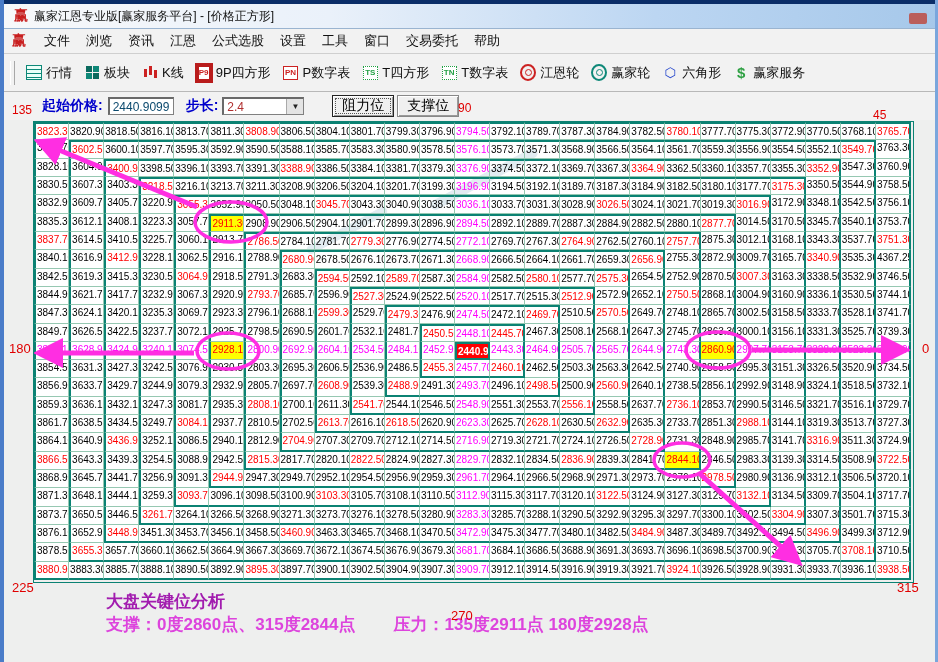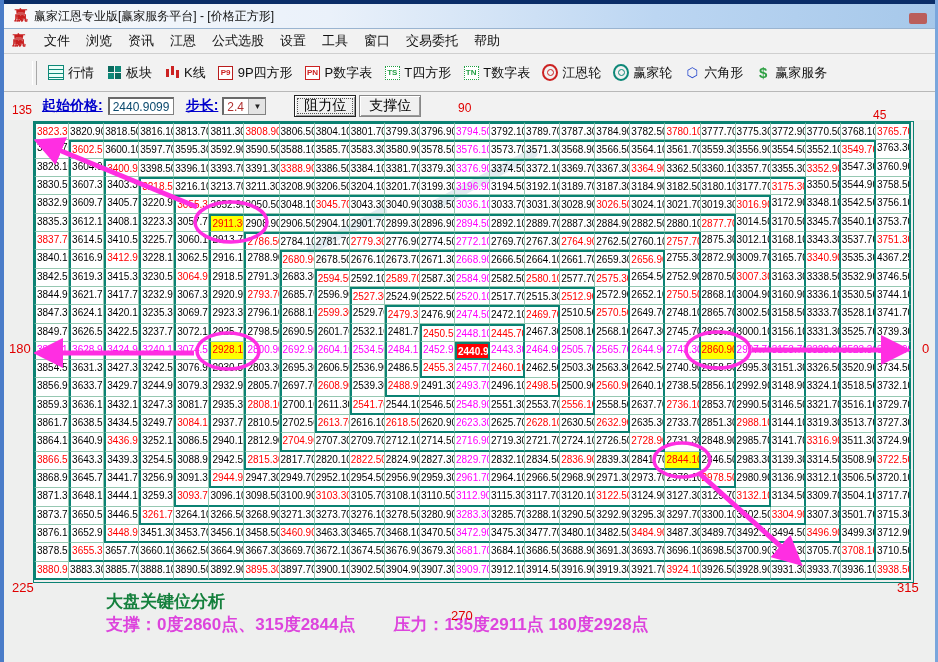--- a/index.html
+++ b/index.html
@@ -8,48 +8,48 @@
   #topstrip{height:4px;background:#0a2d68;}
   #titlebar{height:24px;display:flex;align-items:center;position:relative;
     background:linear-gradient(to right,#f7f8fa 0%,#eaf1fa 35%,#bcd6f2 70%,#a6c8ea 100%);
     border-bottom:1px solid #9ab4d0;}
   #titlebar .logo{color:#c81e1e;font-weight:bold;font-size:14px;margin:0 6px 0 10px;}
   #titlebar .title{font-size:12px;color:#111;}
   #close-blob{position:absolute;right:8px;top:9px;width:18px;height:11px;background:#c0392b;border-radius:2px;opacity:.75;}
   #menubar{height:24px;display:flex;align-items:center;background:#f2f2f2;border-bottom:1px solid #cfcfcf;padding-left:8px;}
   #menubar .logo{color:#c81e1e;font-weight:bold;font-size:14px;margin-right:10px;}
   .menu-item{font-size:13px;color:#111;padding:3px 8px;cursor:default;}
-  #toolbar{height:37px;display:flex;align-items:center;background:#f2f2f2;border-bottom:1px solid #b8b8b8;padding-left:23px;}
+  #toolbar{height:37px;display:flex;align-items:center;background:#f2f2f2;border-bottom:1px solid #b8b8b8;padding-left:1px;}
   .tb-sep{width:3px;height:24px;border-left:1px solid #fff;border-right:1px solid #a8a8a8;margin:0 5px;}
   .tb-item{display:flex;align-items:center;font-size:13px;color:#111;padding:3px 6px;cursor:default;}
   .tb-item .ic{margin-right:4px;display:inline-flex;align-items:center;justify-content:center;width:16px;height:15px;}
   .boxic{width:13px;height:12px;font-size:8px;line-height:12px;text-align:center;font-weight:bold;background:#fff;}
   .boxic.red{border:1px solid #cc2222;color:#cc2222;}
-  .boxic.mag{border:1px solid #b91c1c;color:#cc2222;}
+  .boxic.mag{border:4px solid #b91c1c;color:#cc2222;}
   .boxic.grn{border:1px dotted #22a044;color:#22a044;}
   .wheel{width:13px;height:13px;border:2px solid #cc2222;border-radius:50%;display:flex;align-items:center;justify-content:center;}
   .wheel .in{width:5px;height:5px;border:1px solid #cc2222;border-radius:50%;}
   .wheel.teal{border-color:#0e8878;} .wheel.teal .in{border-color:#0e8878;}
   .hex{color:#2244cc;font-size:13px;font-weight:bold;}
   .dollar{color:#2ea043;font-size:15px;font-weight:bold;}
   .gridic{width:14px;height:13px;border:1px solid #0e8878;
     background:linear-gradient(#0e8878 1px,transparent 1px) 0 3px/14px 4px,#eafff8;}
   .blocksic{width:13px;height:13px;background:
     linear-gradient(45deg,#0a6a5e 0 100%) 0 0/6px 6px no-repeat,
     linear-gradient(45deg,#0e8878 0 100%) 7px 0/6px 6px no-repeat,
     linear-gradient(45deg,#0e8878 0 100%) 0 7px/6px 6px no-repeat,
     linear-gradient(45deg,#0a6a5e 0 100%) 7px 7px/6px 6px no-repeat;}
   .klineic{width:14px;height:13px;position:relative;}
   .klineic i{position:absolute;width:3px;background:#cc2222;}
   #controls{height:28px;position:relative;background:#f2f2f2;display:flex;align-items:center;}
   .deg{position:absolute;color:#e00000;font-size:12px;}
-  .lbl-blue{color:#0000cc;font-weight:bold;font-size:14px;text-decoration:underline;}
+  .lbl-blue{color:#0000cc;font-weight:bold;font-size:14px;}
   .inp{height:18px;background:#fff;border:1px solid #808080;border-top:2px solid #6a6a6a;border-left:2px solid #6a6a6a;
     box-sizing:border-box;font-size:12px;color:#0c4a6e;padding:1px 3px;width:66px;}
-  .combo{display:flex;align-items:center;width:44px;height:18px;background:#fff;border:1px solid #808080;
+  .combo{display:flex;align-items:center;width:82px;height:18px;background:#fff;border:1px solid #808080;
     border-top:2px solid #6a6a6a;border-left:2px solid #6a6a6a;box-sizing:border-box;}
   .combo .val{flex:1;font-size:12px;color:#b03030;padding-left:3px;}
   .combo .drop{width:16px;height:100%;background:#e4e4e4;border-left:1px solid #aaa;font-size:8px;color:#222;
     display:flex;align-items:center;justify-content:center;}
   .btn{height:22px;padding:0 9px;background:#f0f0f0;border:1px solid #888;
     box-shadow:inset 1px 1px 0 #fff,inset -1px -1px 0 #9a9a9a;font-size:14px;color:#000;margin-right:3px;position:relative;}
   .btn.focused{border:1px solid #222;}
   .btn.focused:after{content:"";position:absolute;inset:2px;border:1px dotted #555;}
   #chart-title{color:#ff44ff;font-weight:bold;font-size:17px;position:absolute;left:520px;top:3px;}
   #pane{position:relative;width:100%;height:544px;background:#eeefee;}
@@ -61,21 +61,21 @@
   .cell.c-yellow{background:#ffff00;color:#ff0000;}
   .cell.c-center{background:#ff0000;color:#fff;font-weight:bold;}
   .bt{border-top:2px solid #0b8273;} .bb{border-bottom:2px solid #0b8273;}
   .bl{border-left:2px solid #0b8273;} .br{border-right:2px solid #0b8273;}
   #grid-border{position:absolute;left:29px;top:1px;width:879px;height:460px;border:1px solid #0b8273;z-index:1;}
   #wm{position:absolute;left:30px;top:2px;width:877px;height:458px;z-index:1;overflow:hidden;}
   #wm .qq{position:absolute;left:340px;top:358px;font-size:21px;color:rgba(120,145,180,.55);letter-spacing:1px;}
   #wm .streak{position:absolute;background:rgba(150,185,205,.28);border-radius:8px;}
   #anno{position:absolute;left:30px;top:2px;width:877px;height:458px;z-index:5;pointer-events:none;}
   .deg2{position:absolute;color:#e00000;font-size:13px;z-index:3;}
-  #analysis1{position:absolute;left:102px;top:470px;color:#15803d;font-weight:bold;font-size:17px;}
+  #analysis1{position:absolute;left:102px;top:470px;color:#a21caf;font-weight:bold;font-size:17px;}
   #analysis2{position:absolute;left:102px;top:493px;color:#dd44dd;font-weight:bold;font-size:17px;}
   #analysis2 .gap{display:inline-block;width:38px;}
 </style>
 </head>
 <body>
 
 <div id="window">
   <div id="topstrip"></div>
 
   <div id="titlebar">

